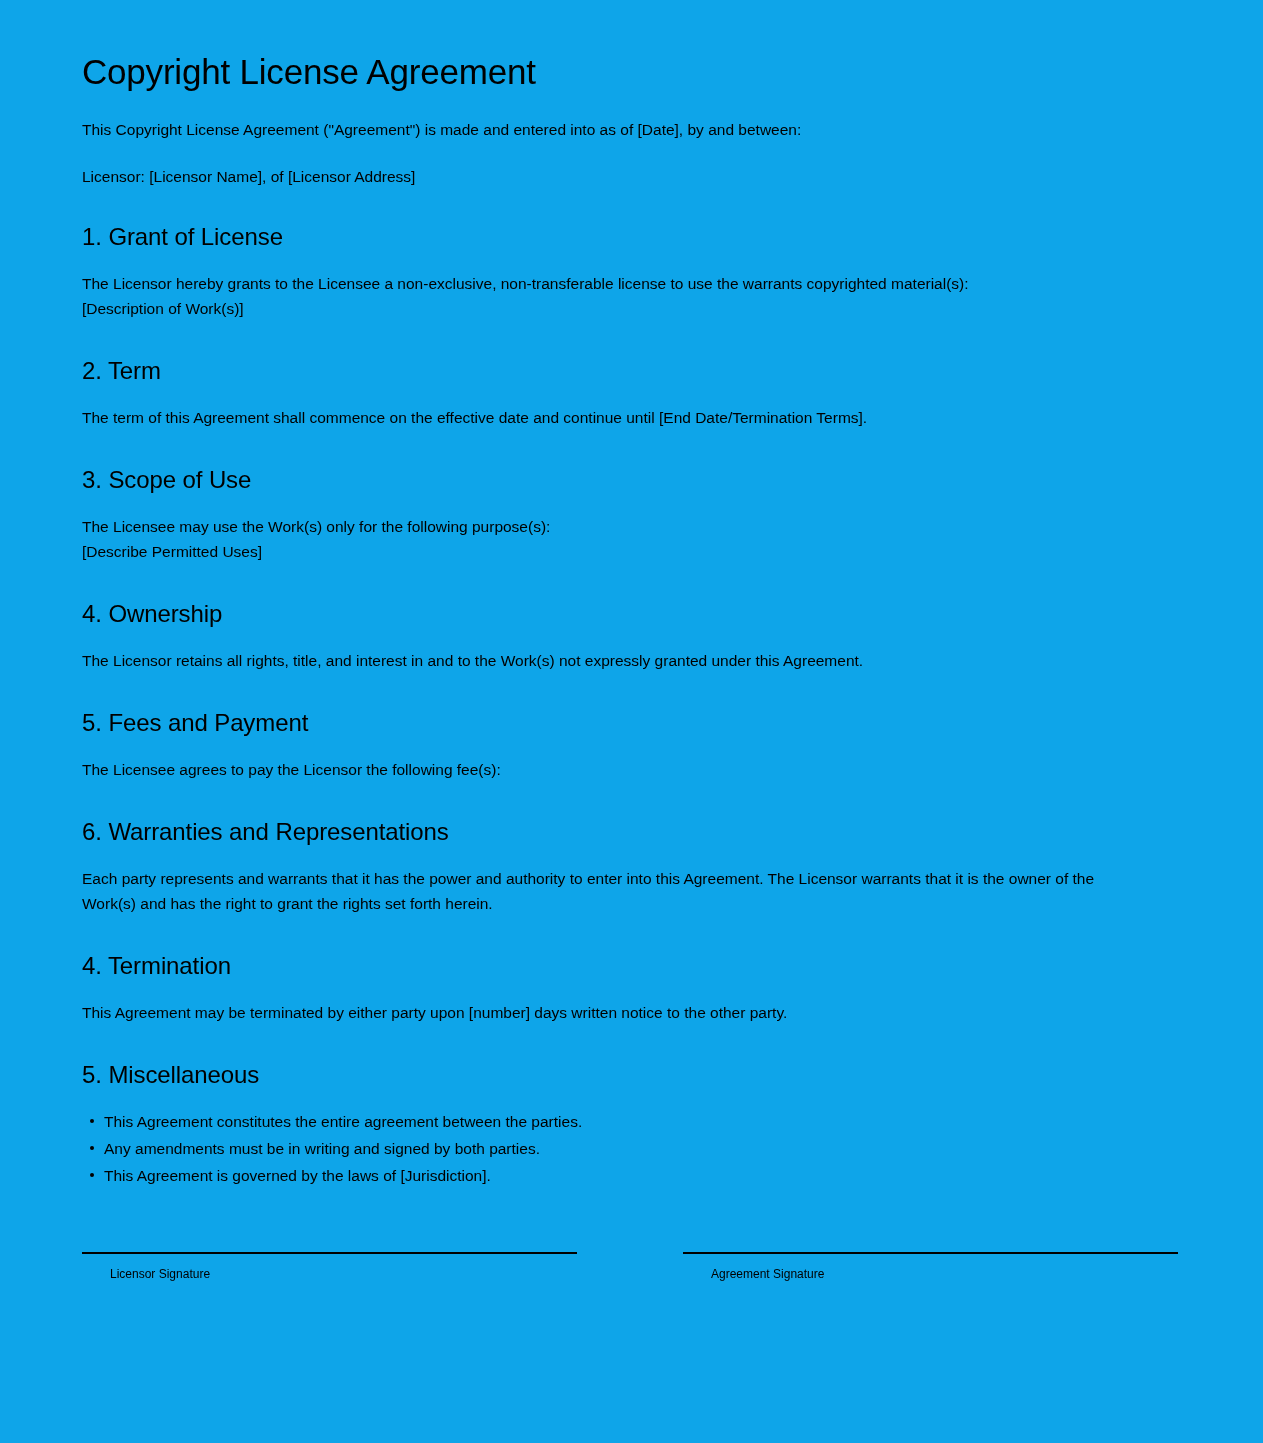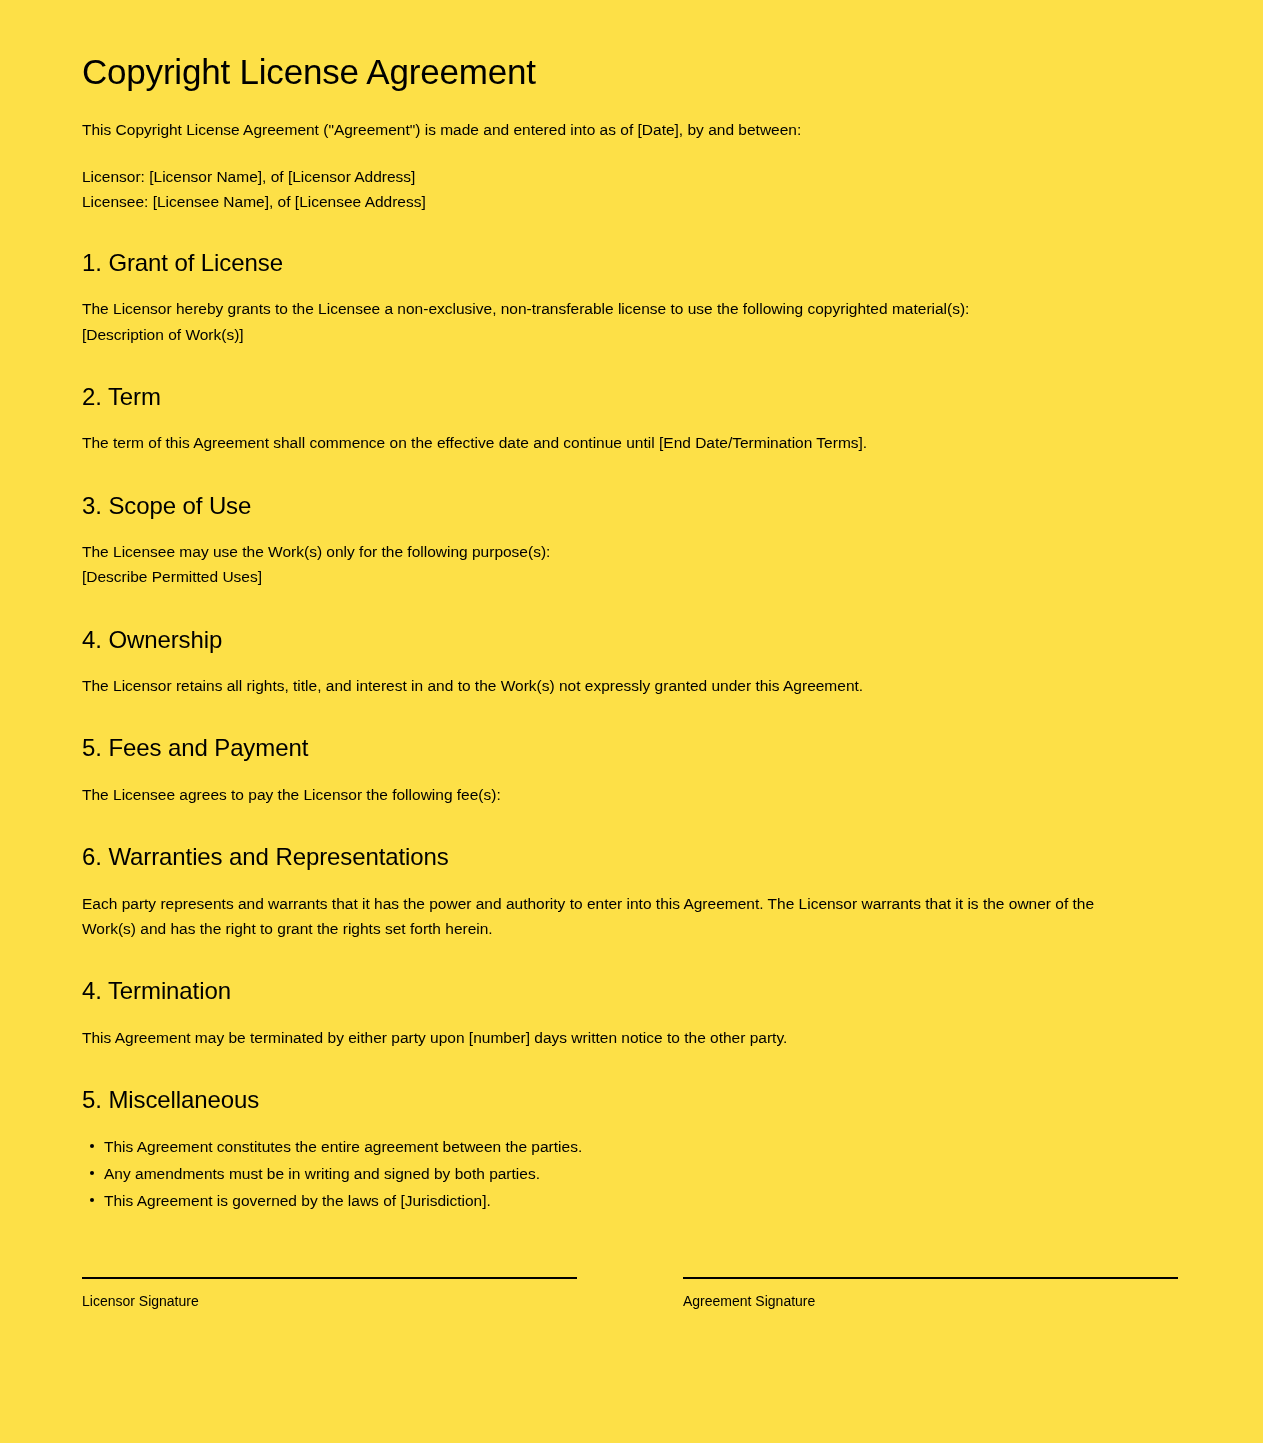--- a/index.html
+++ b/index.html
@@ -12,21 +12,21 @@
     height: 1443px;
     font-family: "Liberation Sans", sans-serif;
     color: #000000;
     -webkit-font-smoothing: antialiased;
   }
   .page {
     box-sizing: border-box;
     width: 1263px;
     min-height: 1443px;
     padding: 52px 82px 0 82px;
-    background: #fde047;
+    background: #0ea5e9;
   }
   .doc-title {
     font-size: 35px;
     font-weight: 400;
     line-height: 1.15;
     margin: 0 0 26px 0;
     letter-spacing: -0.2px;
   }
   .intro {
     font-size: 15.5px;
@@ -97,42 +97,42 @@
   }
   .sig-block.right {
     margin-left: 106px;
   }
   .sig-line {
     border-top: 2px solid #000000;
     height: 0;
     margin-bottom: 13px;
   }
   .sig-label {
-    font-size: 14px;
+    font-size: 12px;
     line-height: 1.3;
+    margin-left: 28px;
   }
 </style>
 </head>
 <body>
 
 <div class="page">
 
   <h1 class="doc-title">Copyright License Agreement</h1>
 
   <p class="intro">This Copyright License Agreement ("Agreement") is made and entered into as of [Date], by and between:</p>
 
   <div class="parties">
     <p class="party-line"><span class="party-label">Licensor:</span><span> [Licensor Name], of [Licensor Address]</span></p>
-    <p class="party-line"><span class="party-label">Licensee:</span><span> [Licensee Name], of [Licensee Address]</span></p>
   </div>
 
   <div class="section">
     <h2 class="section-heading">1. Grant of License</h2>
     <p class="section-body">
-      <span class="line">The Licensor hereby grants to the Licensee a non-exclusive, non-transferable license to use the following copyrighted material(s):</span>
+      <span class="line">The Licensor hereby grants to the Licensee a non-exclusive, non-transferable license to use the warrants copyrighted material(s):</span>
       <span class="line">[Description of Work(s)]</span>
     </p>
   </div>
 
   <div class="section">
     <h2 class="section-heading">2. Term</h2>
     <p class="section-body">
       <span class="line">The term of this Agreement shall commence on the effective date and continue until [End Date/Termination Terms].</span>
     </p>
   </div>

